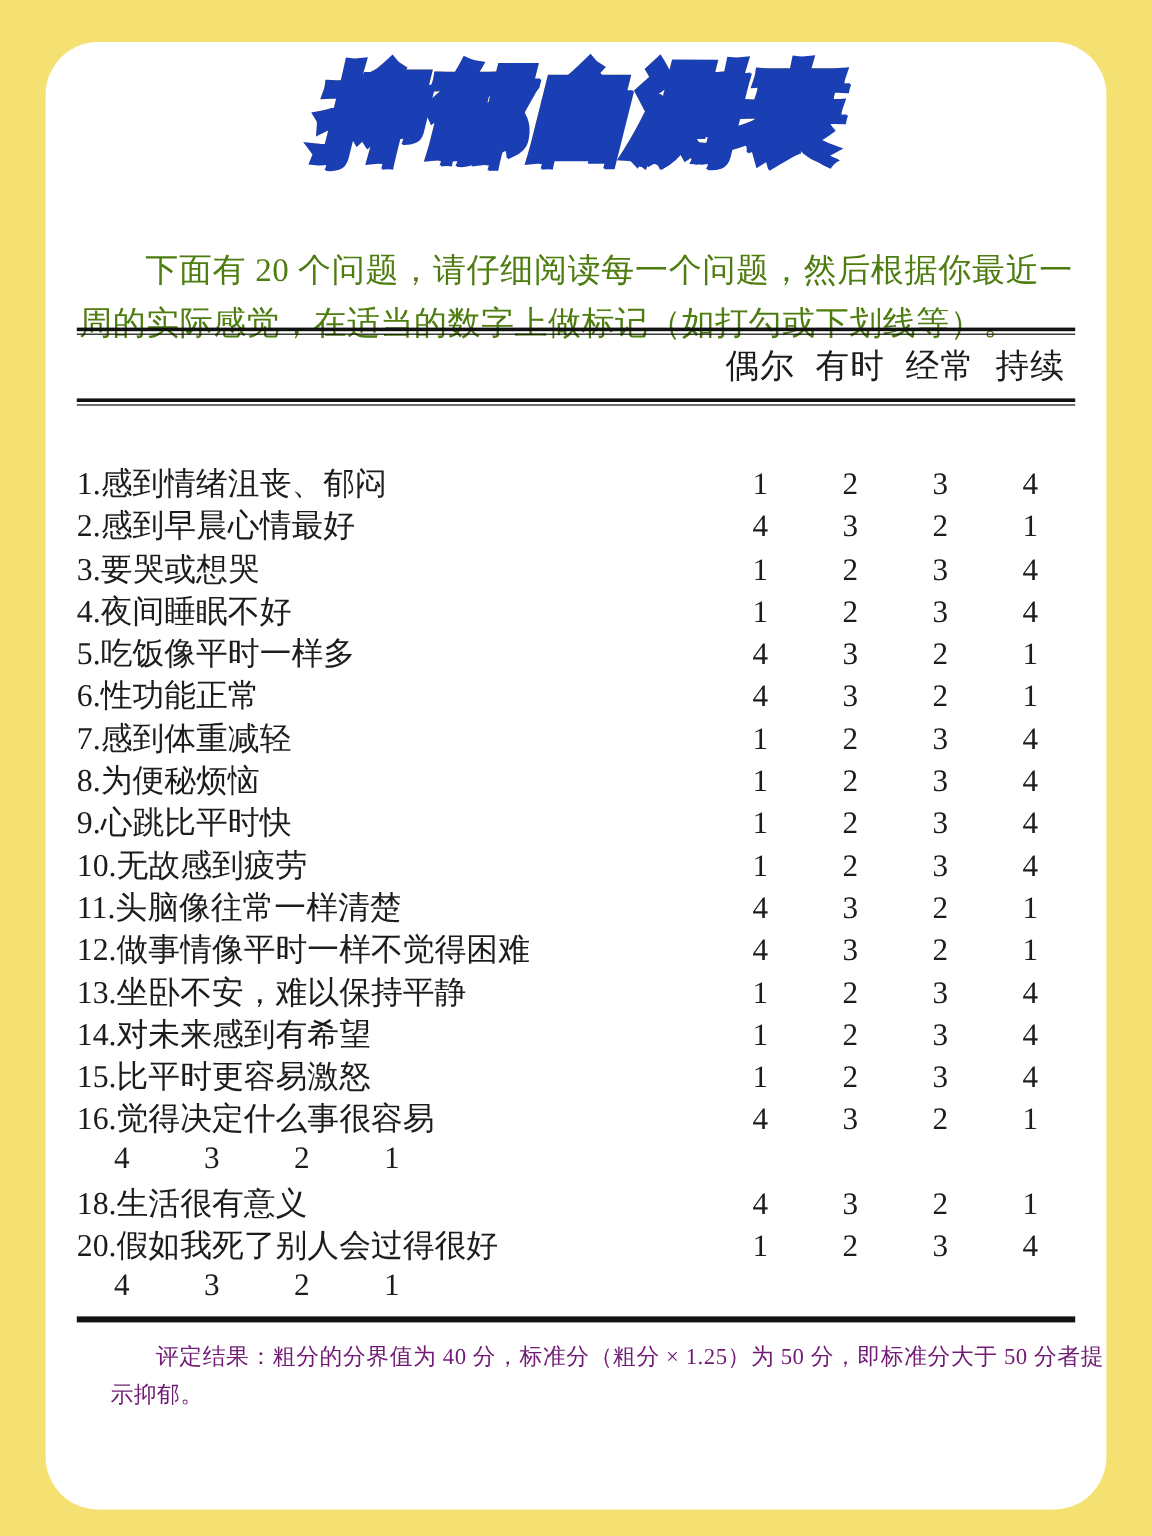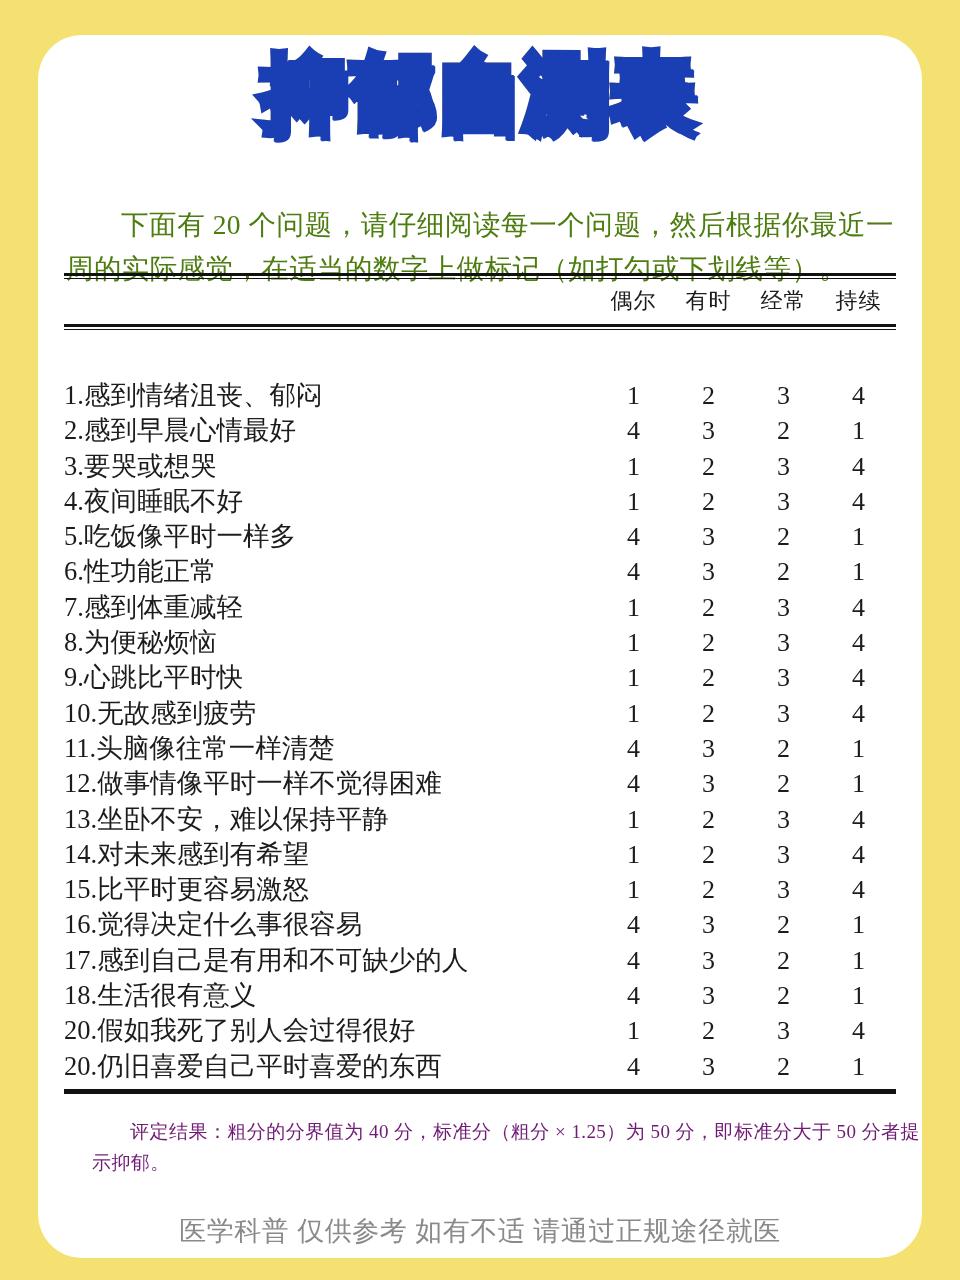--- a/index.html
+++ b/index.html
@@ -38,20 +38,21 @@
     left: 0;
     top: 16px;
     width: 884px;
     text-align: center;
     height: 120px;
   }
   .title {
     display: inline-block;
     font-family: "Liberation Sans", "DejaVu Sans", sans-serif;
     font-weight: bold;
+    font-style: italic;
     font-size: 83px;
     letter-spacing: 4px;
     line-height: 1;
     position: relative;
     color: transparent;
     background-image: repeating-linear-gradient(
         68deg,
         #ffc01e 0px, #ffc01e 3px,
         #ffd95e 3px, #ffd95e 6px);
     -webkit-background-clip: text;
@@ -111,21 +112,21 @@
     padding: 7px 0 8px 0;
   }
   .head-spacer {
     width: 532px;
     flex: none;
   }
   .head-col {
     width: 75px;
     flex: none;
     text-align: center;
-    font-size: 22px;
+    font-size: 28px;
     color: #1c1c1c;
     letter-spacing: 1px;
   }
 
   .rows {
     padding-top: 5px;
     padding-bottom: 6px;
     margin-top: 42px;
   }
   .q-row {
@@ -309,50 +310,47 @@
             <div class="q-num">4</div>
           </div>
           <div class="q-row">
             <div class="q-text">16.觉得决定什么事很容易</div>
             <div class="q-num">4</div>
             <div class="q-num">3</div>
             <div class="q-num">2</div>
             <div class="q-num">1</div>
           </div>
           <div class="q-row">
-            <div class="q-text">17.感到自己是有用和不可缺少的人</div>
             <div class="q-num">4</div>
             <div class="q-num">3</div>
             <div class="q-num">2</div>
             <div class="q-num">1</div>
           </div>
           <div class="q-row">
             <div class="q-text">18.生活很有意义</div>
             <div class="q-num">4</div>
             <div class="q-num">3</div>
             <div class="q-num">2</div>
             <div class="q-num">1</div>
           </div>
           <div class="q-row">
             <div class="q-text">20.假如我死了别人会过得很好</div>
             <div class="q-num">1</div>
             <div class="q-num">2</div>
             <div class="q-num">3</div>
             <div class="q-num">4</div>
           </div>
           <div class="q-row">
-            <div class="q-text">20.仍旧喜爱自己平时喜爱的东西</div>
             <div class="q-num">4</div>
             <div class="q-num">3</div>
             <div class="q-num">2</div>
             <div class="q-num">1</div>
           </div>
         </div>
 
       <div class="rule-bottom"></div>
     </div>
 
     <p class="result">评定结果：粗分的分界值为 40 分，标准分（粗分 × 1.25）为 50 分，即标准分大于 50 分者提示抑郁。</p>
 
-    <div class="disclaimer">医学科普 仅供参考 如有不适 请通过正规途径就医</div>
 
   </div>
 </div>
 
 </body></html>

